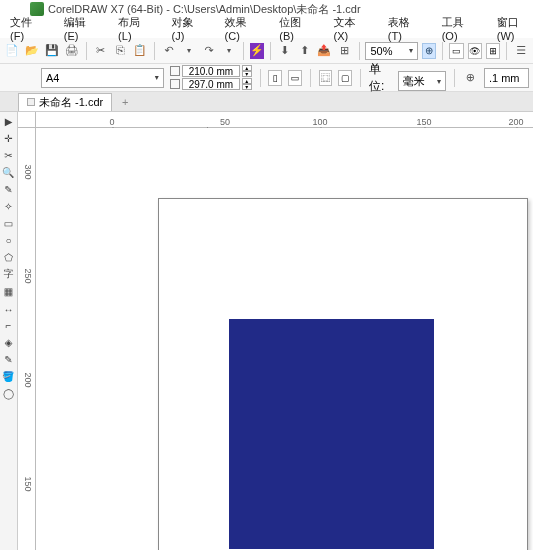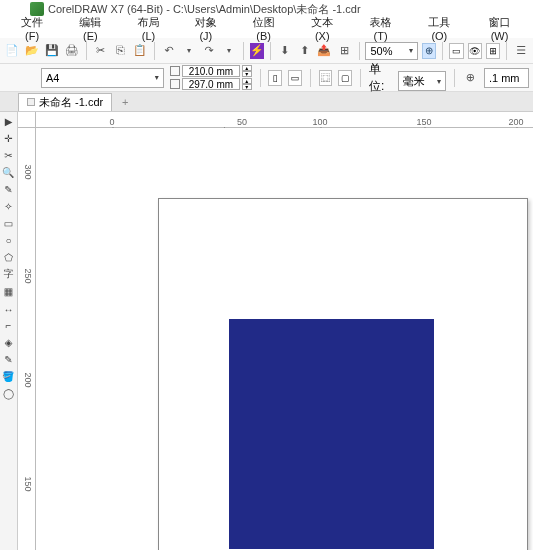--- a/index.html
+++ b/index.html
@@ -1,19 +1,19 @@
 <!DOCTYPE html>
 <html><head>
 <meta charset="utf-8">
 <style>
 * { margin: 0; padding: 0; box-sizing: border-box; font-family: "Microsoft YaHei", Arial, sans-serif; }
 body { width: 533px; height: 550px; background: #fff; overflow: hidden; font-size: 11px; }
 .title-bar { height: 18px; background: #fff; display: flex; align-items: center; padding: 0 4px; color: #444; margin-left: 26px; }
 .title-bar .logo { width: 14px; height: 14px; background: linear-gradient(135deg,#4a9d4a,#2d7a2d); border-radius: 2px; margin-right: 4px; }
-.menu-bar { height: 20px; display: flex; align-items: center; padding: 0 14px; color: #222; gap: 22px; text-align: center; }
+.menu-bar { height: 20px; display: flex; align-items: center; padding: 0 6px; color: #222; gap: 22px; }
 .menu-bar span { padding: 2px 4px; cursor: default; }
 .toolbar1 { height: 26px; display: flex; align-items: center; padding: 0 4px; gap: 4px; border-bottom: 1px solid #ddd; background: #f8f8f8; }
 .tb-icon { width: 18px; height: 18px; display: flex; align-items: center; justify-content: center; color: #555; }
 .tb-sep { width: 1px; height: 18px; background: #ccc; margin: 0 2px; }
 .zoom-box { width: 58px; height: 18px; border: 1px solid #aaa; background: #fff; font-size: 11px; display: flex; align-items: center; padding: 0 4px; }
 .zoom-box::after { content: "▾"; margin-left: auto; font-size: 8px; color: #444; }
 .small-btn { width: 16px; height: 16px; border: 1px solid #bbb; background: #fff; display: flex; align-items: center; justify-content: center; font-size: 9px; }
 .toolbar2 { height: 28px; display: flex; align-items: center; padding: 0 4px; gap: 6px; border-bottom: 1px solid #ddd; background: #f8f8f8; }
 .combo { height: 20px; border: 1px solid #aaa; background: #fff; display: flex; align-items: center; padding: 0 4px; font-size: 11px; margin-left: 37px; }
 .combo.w100 { width: 145px; }
@@ -53,20 +53,21 @@
 <div class="title-bar">
   <div class="logo"></div>
   <span>CorelDRAW X7 (64-Bit) - C:\Users\Admin\Desktop\未命名 -1.cdr</span>
 </div>
 
 <div class="menu-bar">
     <span>文件(F)</span>
     <span>编辑(E)</span>
     <span>布局(L)</span>
     <span>对象(J)</span>
+    <span>效果(C)</span>
     <span>位图(B)</span>
     <span>文本(X)</span>
     <span>表格(T)</span>
     <span>工具(O)</span>
     <span>窗口(W)</span>
   </div>
 
 <div class="toolbar1">
   <div class="tb-icon">📄</div>
   <div class="tb-icon">📂</div>
@@ -166,21 +167,21 @@
     <div class="tool">⌐</div>
     <div class="tool">◈</div>
     <div class="tool">✎</div>
     <div class="tool">🪣</div>
     <div class="tool">◯</div>
   </div>
   <div class="canvas-wrap">
     <div class="ruler-corner"></div>
     <div class="ruler-h">
         <div class="tick" style="left: 76px;">0</div>
-        <div class="tick" style="left: 188px; padding-left: 36px;">50</div>
+        <div class="tick" style="left: 171px; padding-left: 36px;">50</div>
         <div class="tick" style="left: 284px;">100</div>
         <div class="tick" style="left: 388px;">150</div>
         <div class="tick" style="left: 480px;">200</div>
       </div>
     <div class="ruler-v">
         <div class="tick" style="top: 44px;">300</div>
         <div class="tick" style="top: 148px;">250</div>
         <div class="tick" style="top: 252px;">200</div>
         <div class="tick" style="top: 356px;">150</div>
       </div>

